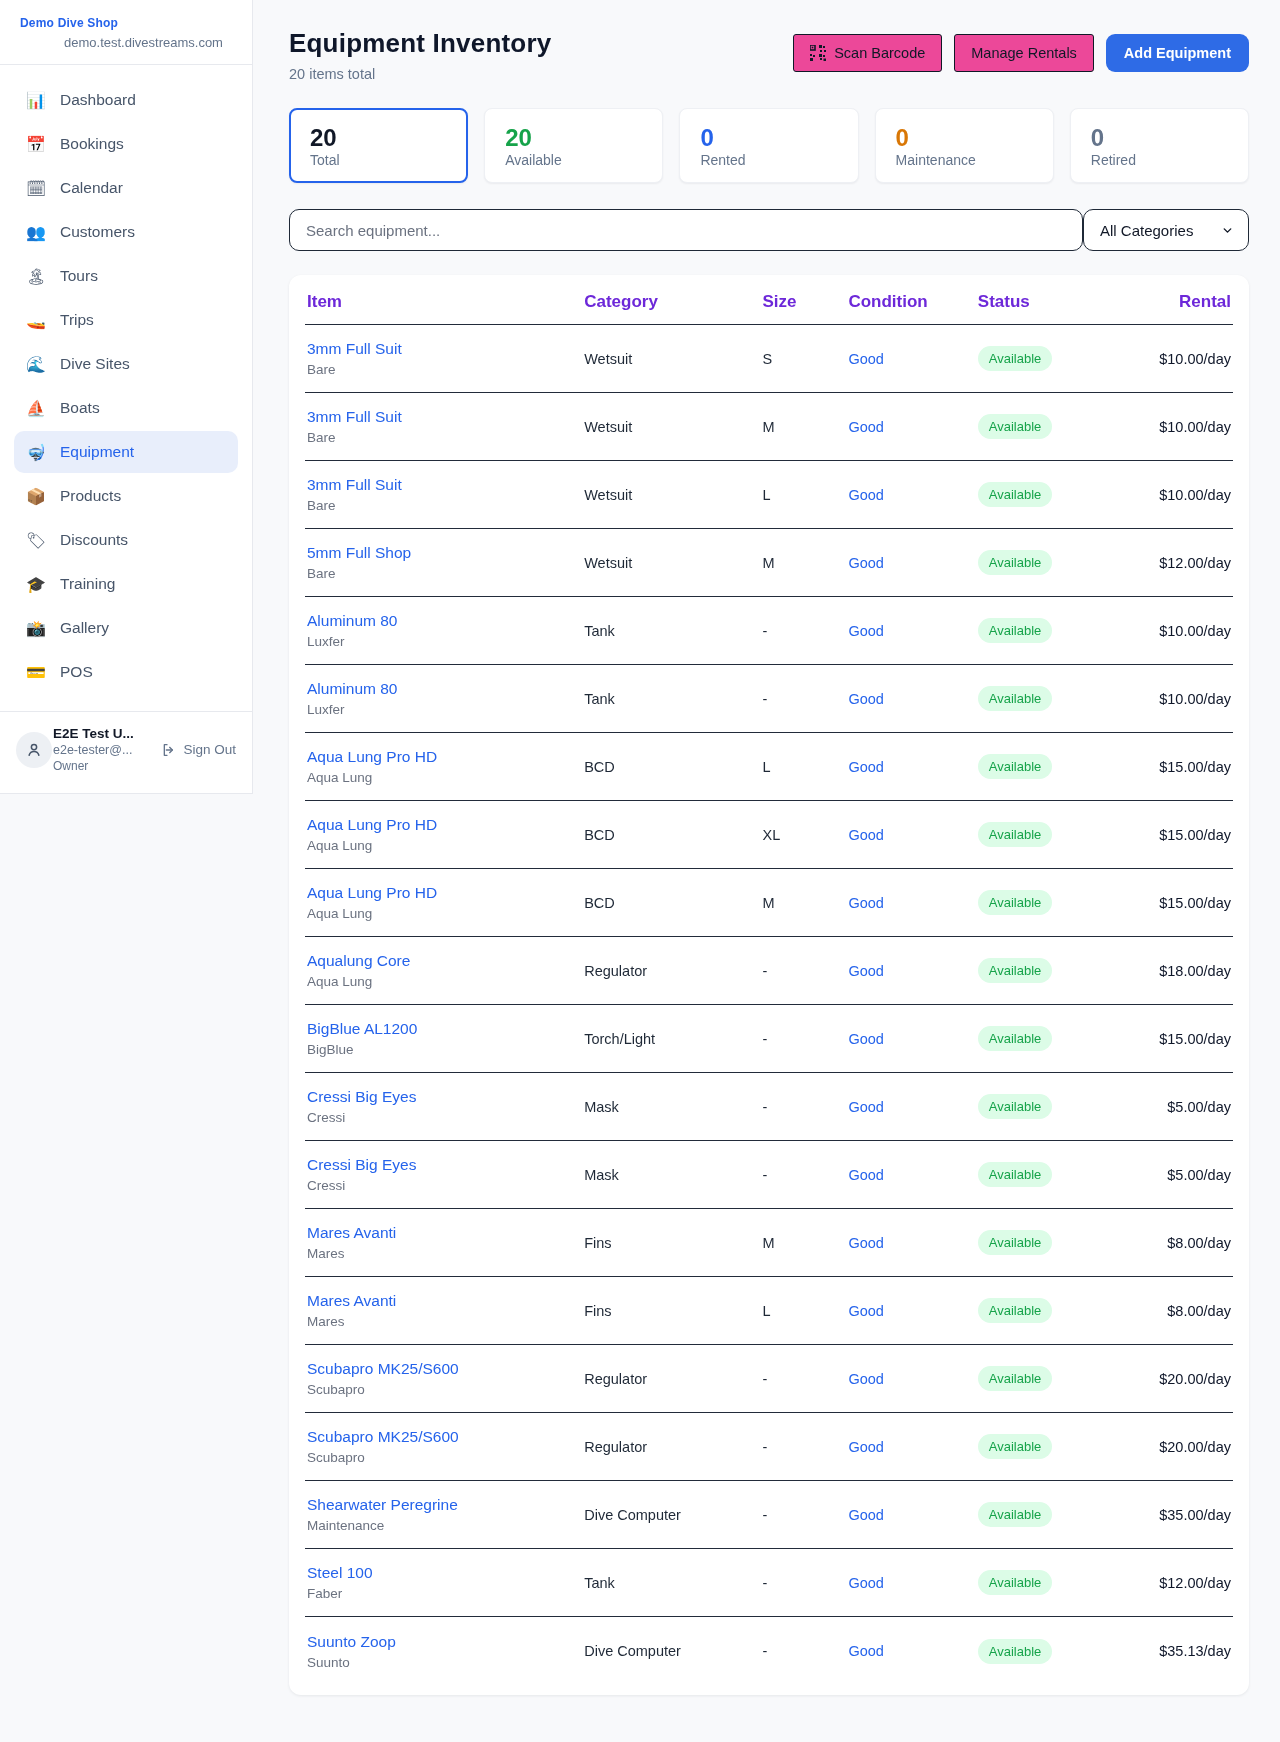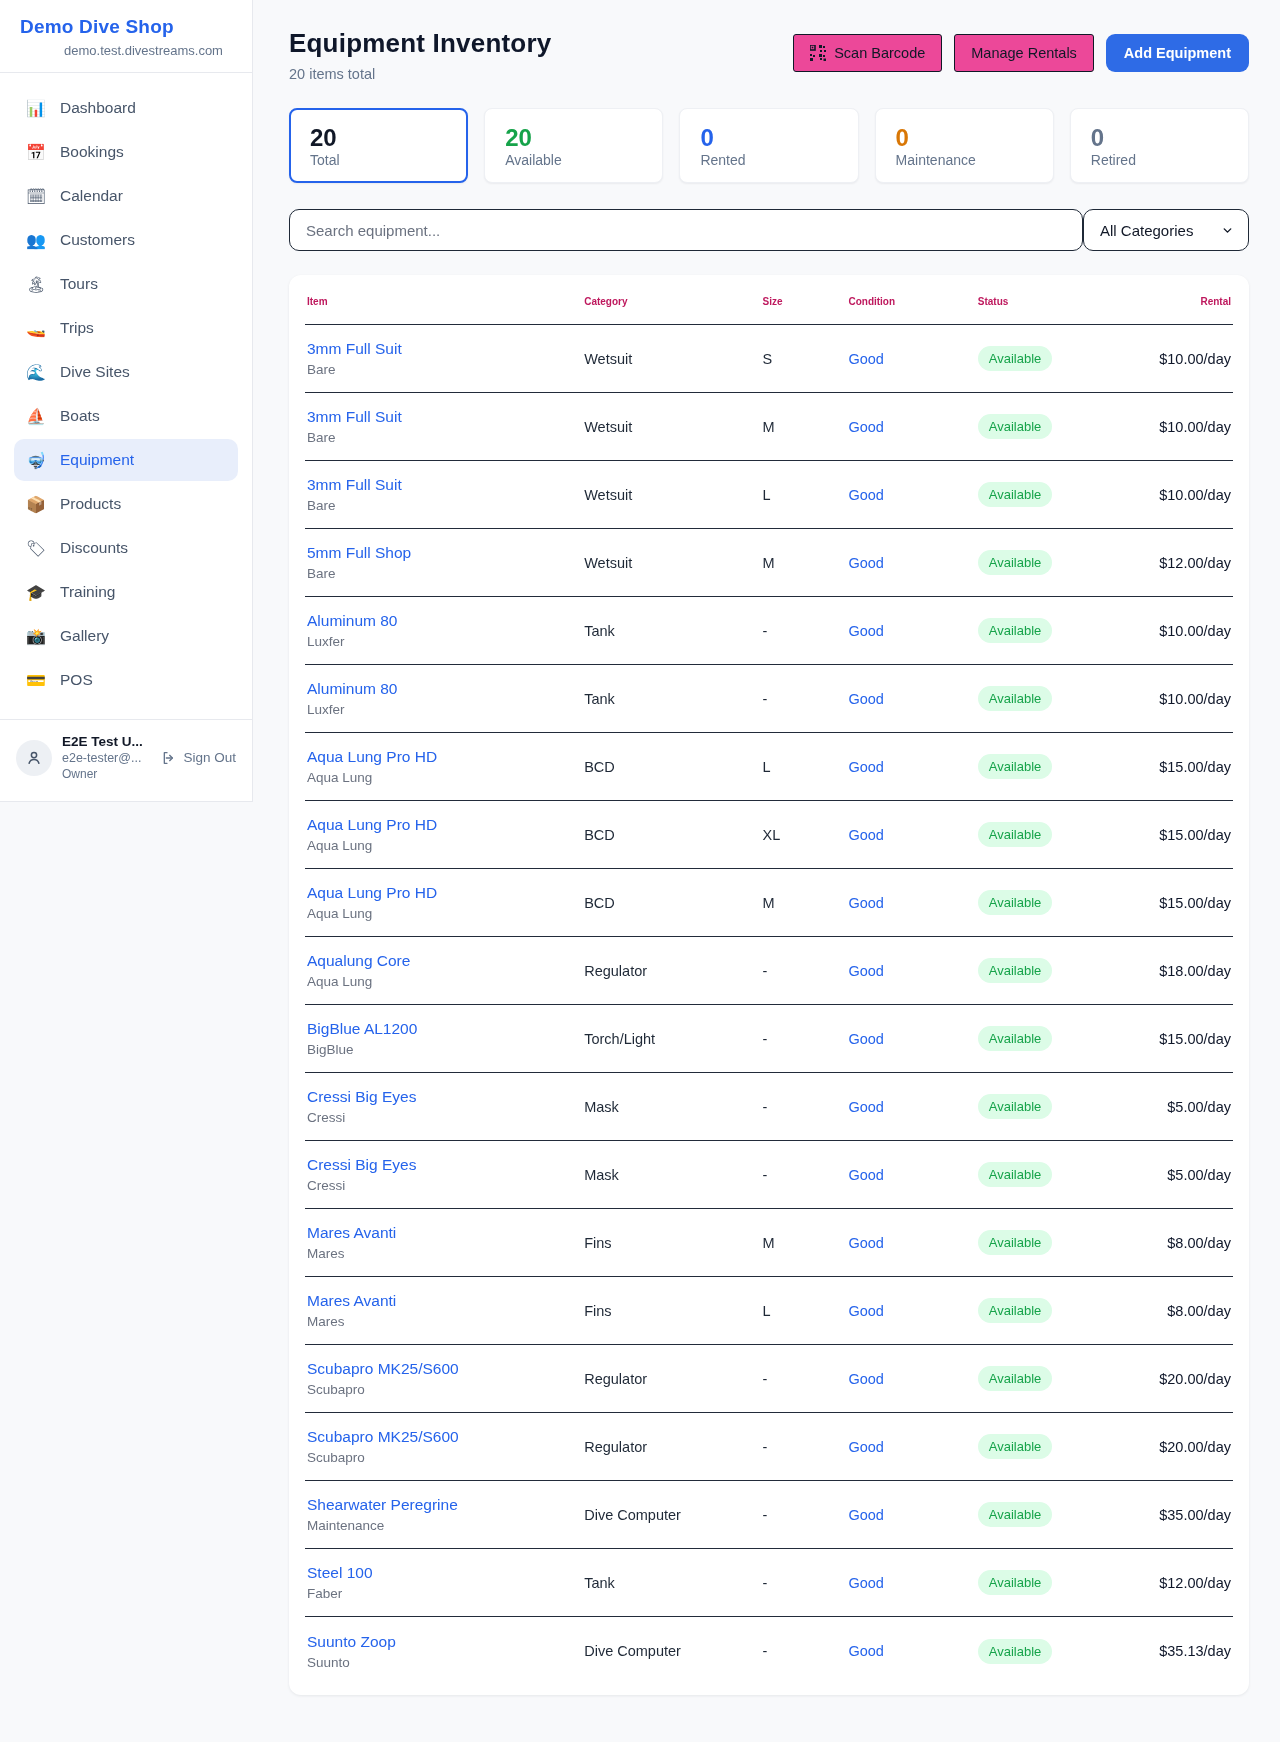--- a/index.html
+++ b/index.html
@@ -14,35 +14,35 @@
   }
   
   aside {
     width:253px; min-width:253px;
     background:#ffffff;
     border-right:1px solid #e7e9ee;
     border-bottom:1px solid #e7e9ee;
     padding-bottom:10px;
   }
   .brand { padding:16px 20px 14px 20px; border-bottom:1px solid #e7e9ee; }
-  .brand-name { color:#2563eb; font-size:19px; font-weight:bold; letter-spacing:.2px; }
+  .brand-name { color:#2563eb; font-size:12px; font-weight:bold; letter-spacing:.2px; }
   .brand-domain { color:#64748b; font-size:13px; margin-top:5px;margin-left:44px; }
   .nav { padding:14px 14px 8px 14px; }
   .side-item {
     display:flex; align-items:center; gap:14px;
     height:42px; padding:0 12px; margin-bottom:2px;
     border-radius:10px; cursor:pointer;
     color:#475569; font-size:15.5px;
   }
   .side-item .s-icon { width:20px; font-size:16px; text-align:center; }
   .side-item.active { background:#e8eefb; color:#2563eb; font-weight:500; }
   .user-box {
     border-top:1px solid #e7e9ee;
     margin-top:8px; padding:14px 16px 10px 16px;
-    display:flex; align-items:center; gap:10px;
+    display:flex; align-items:center; gap:1px;
   }
   .avatar {
     width:36px; height:36px; min-width:36px; border-radius:50%;
     background:#edf0f4; display:flex; align-items:center; justify-content:center;
   }
   .user-meta { flex:1; min-width:0; }
   .user-name { font-size:13.5px; font-weight:bold; color:#111827; white-space:nowrap; }
   .user-email { font-size:12.5px; color:#64748b; margin-top:2px; white-space:nowrap; }
   .user-role { font-size:12px; color:#64748b; margin-top:2px; }
   .signout { display:flex; align-items:center; gap:6px; color:#64748b; font-size:13.5px; cursor:pointer; white-space:nowrap; }
@@ -88,21 +88,21 @@
     margin-top:24px; background:#fff; border-radius:12px;
     box-shadow:0 1px 3px rgba(16,24,40,.08);
     padding:4px 16px 10px 16px;
   }
   .trow {
     display:grid;
     grid-template-columns:30% 19.3% 9.3% 14% 15.4% auto;
     align-items:center; padding:0 2px;
   }
   .thead { height:46px; border-bottom:1px solid #222b3a; }
-  .thead .th { font-size:10px; font-weight:bold; color:#be185d; }
+  .thead .th { font-size:17px; font-weight:bold; color:#6d28d9; }
   .th.right, .td.right { text-align:right; }
   .tbody .trow { height:68px; border-bottom:1px solid #222b3a; }
   .tbody .trow:last-child { border-bottom:none; }
   .item-name { color:#2563eb; font-size:15.5px; font-weight:500; cursor:pointer; }
   .item-brand { color:#6b7280; font-size:13.5px; margin-top:4px; }
   .td { font-size:14.5px; color:#1f2937; }
   .cond { color:#2563eb; cursor:pointer; }
   .pill {
     display:inline-block; background:#dcfce7; color:#16a34a;
     font-size:13px; padding:5px 11px; border-radius:999px;

